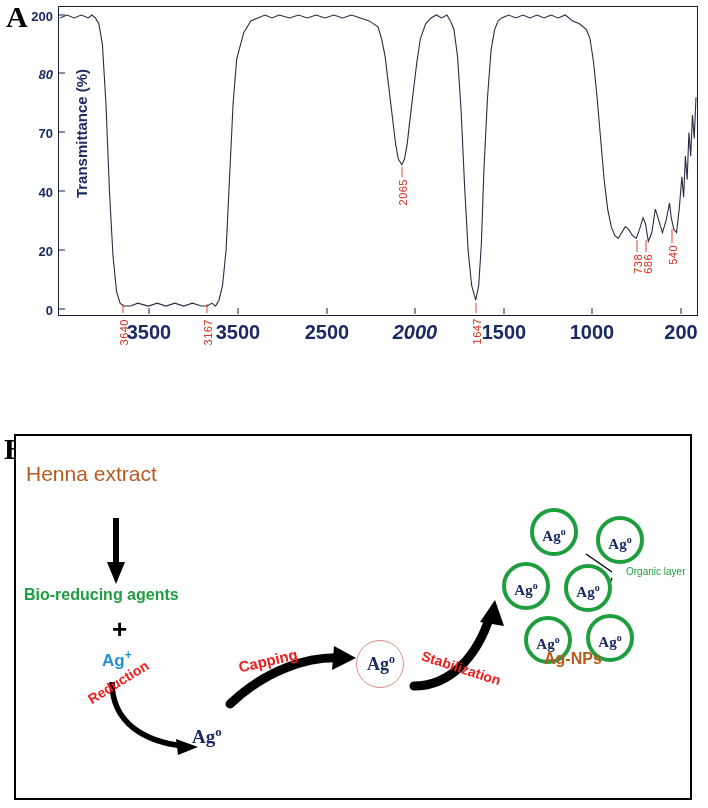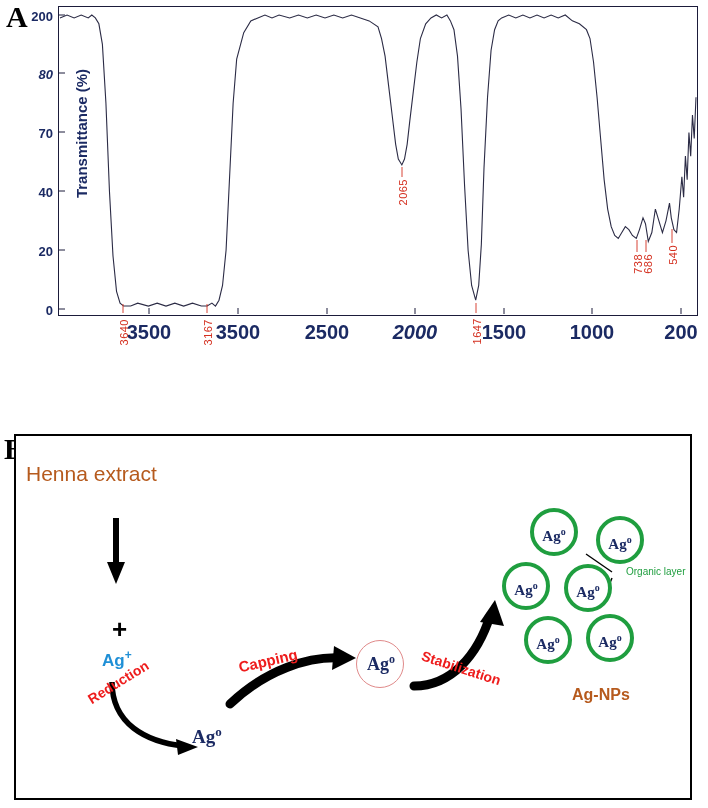--- a/index.html
+++ b/index.html
@@ -198,26 +198,25 @@
     position: absolute;
     left: 404px; top: 224px;
     font-size: 14px;
     font-weight: bold;
     color: #ee1c1c;
     transform: rotate(18deg);
     white-space: nowrap;
   }
   #agnps-label {
     position: absolute;
-    left: 556px; top: 214px;
+    left: 528px; top: 214px;
     font-size: 16px;
     font-weight: bold;
     color: #b65a1d;
     white-space: nowrap;
-    margin-top: 36px;
   }
   #organic-layer-label {
     position: absolute;
     left: 610px; top: 130px;
     font-size: 10px;
     font-weight: normal;
     color: #1f9e3f;
     white-space: nowrap;
   }
   .np {
@@ -336,20 +335,21 @@
     </g>
 
     <g stroke="#000" stroke-width="1.4" fill="none">
       <line x1="596" y1="136" x2="570" y2="118"></line>
       <line x1="596" y1="142" x2="584" y2="172"></line>
     </g>
   </svg>
 
   <div id="henna-title">Henna extract</div>
 
+  <div id="bio-agents" style="left:8px;">Bio-reducing agents</div>
   <div id="plus-sign">+</div>
 
   <div id="ag-plus">Ag<sup>+</sup></div>
   <div id="reduction-label">Reduction</div>
 
   <div id="ag0-1">Ag<sup>o</sup></div>
   <div id="capping-label">Capping</div>
 
   <div id="ag0-circle"></div>
   <div id="ag0-2">Ag<sup>o</sup></div>

